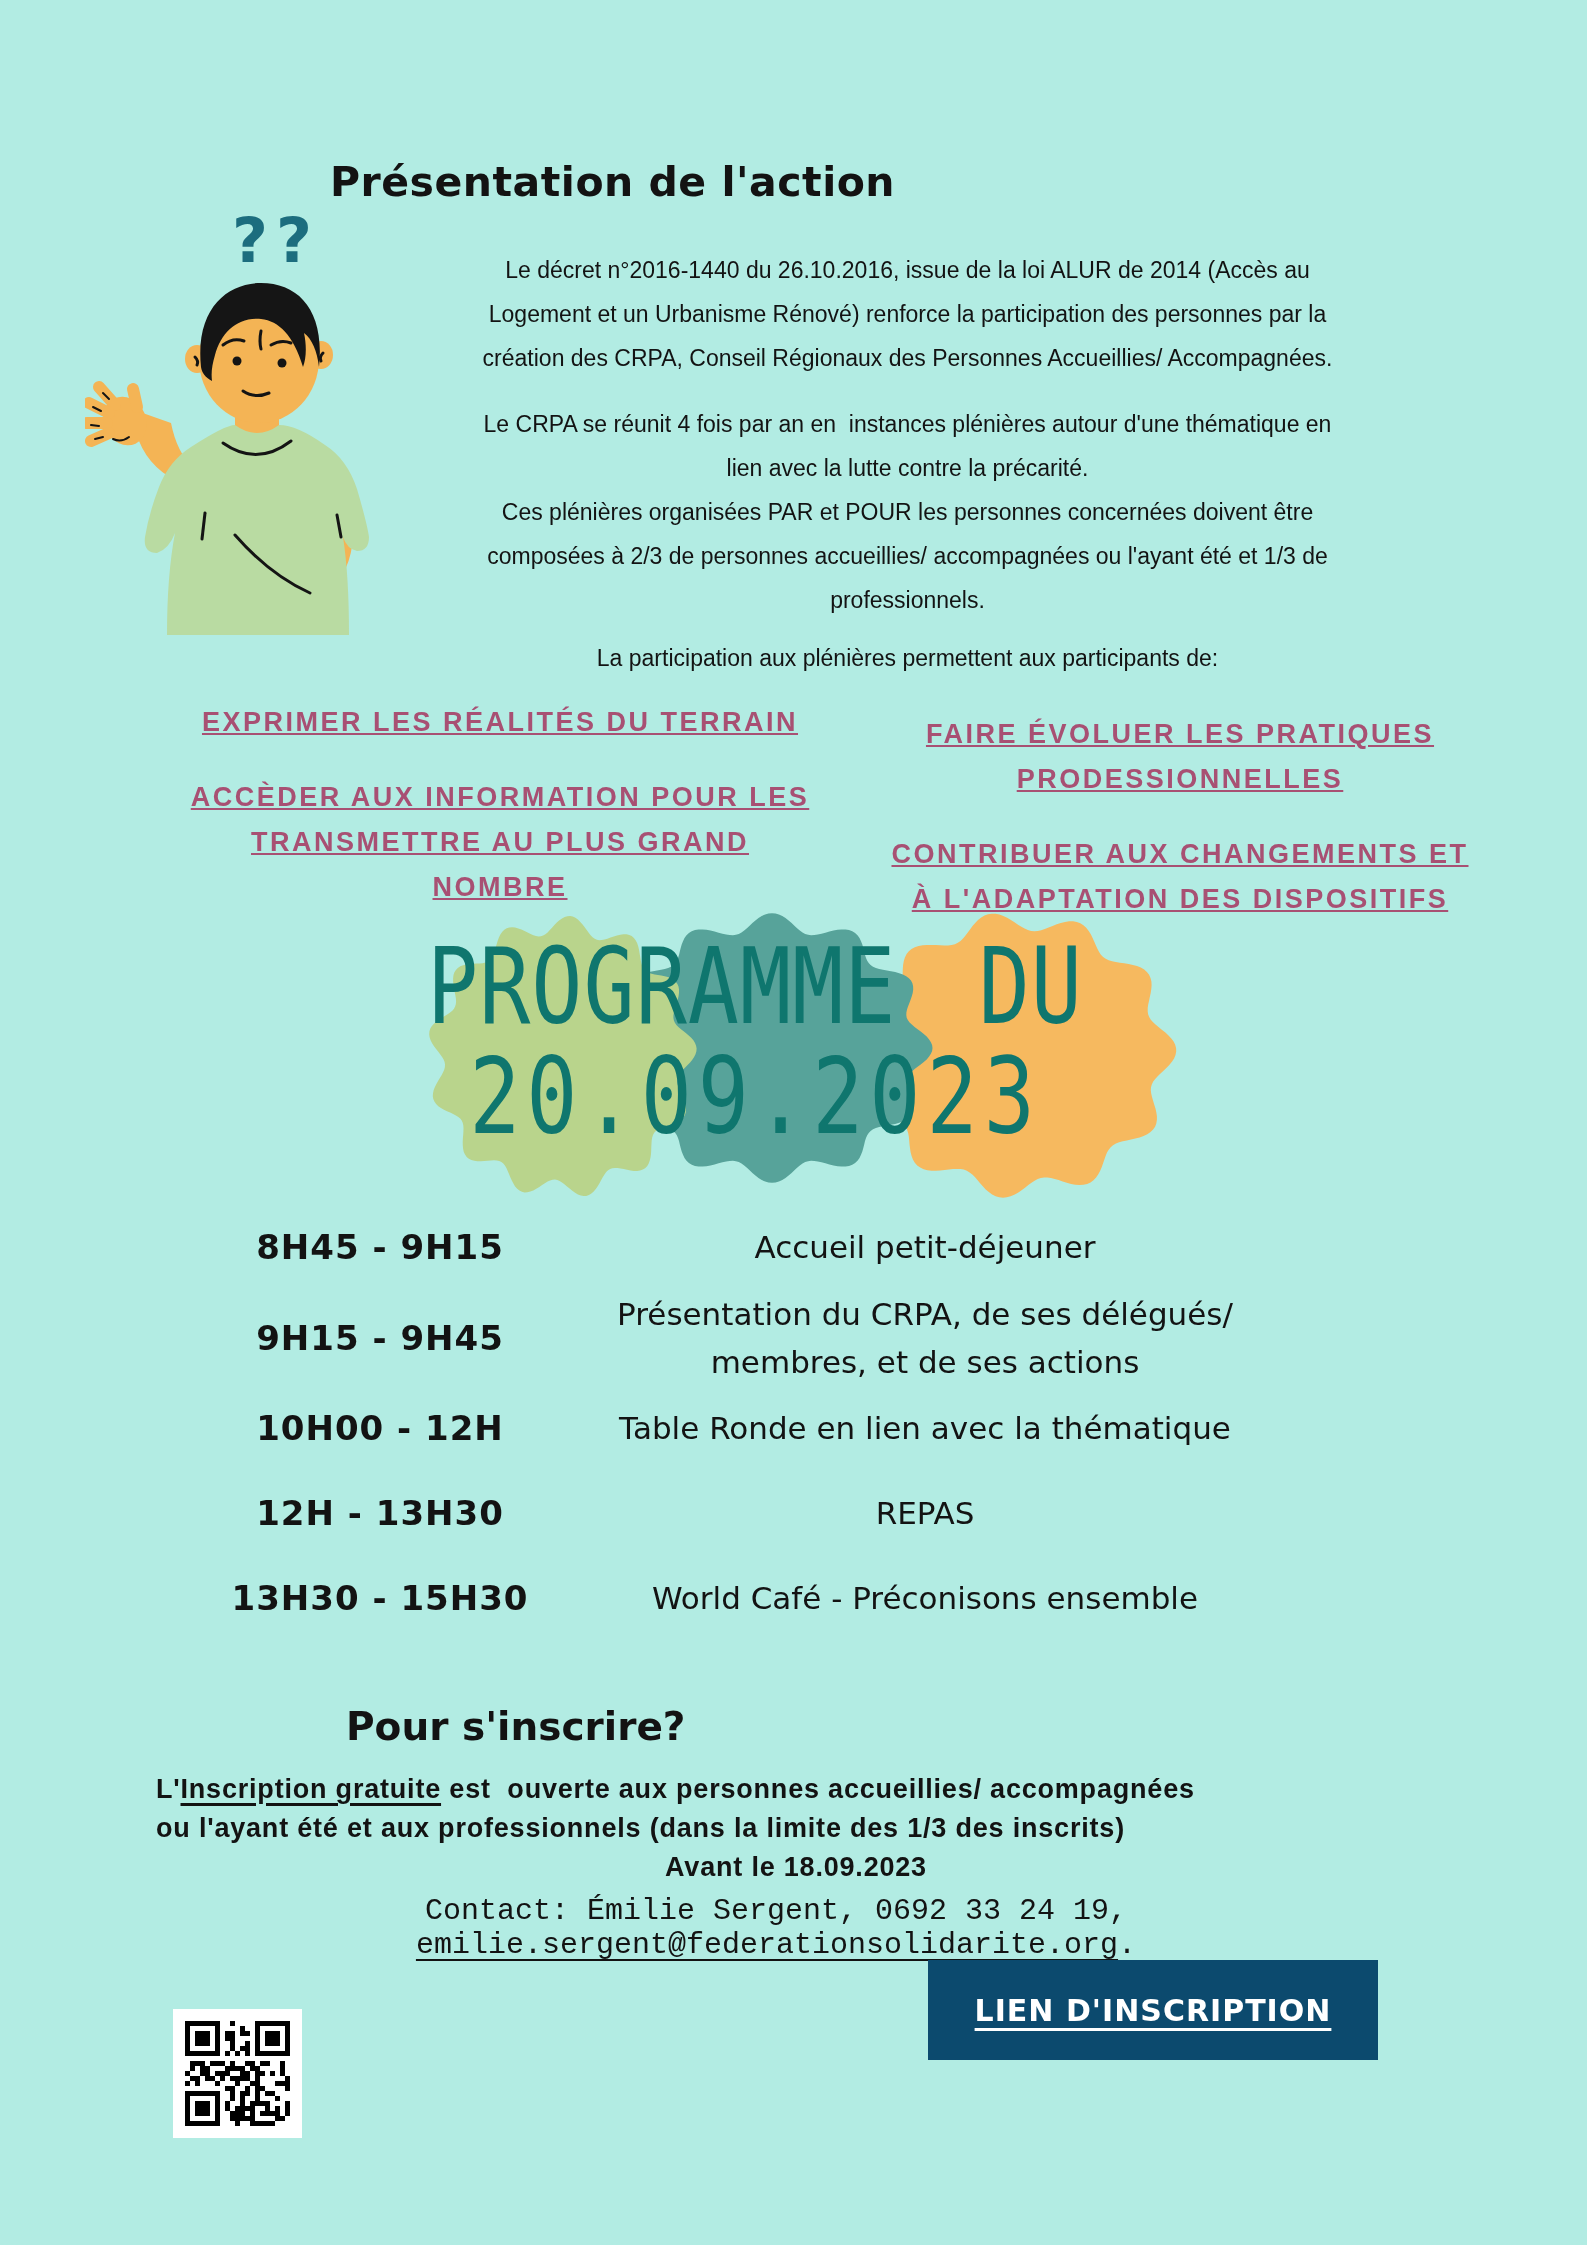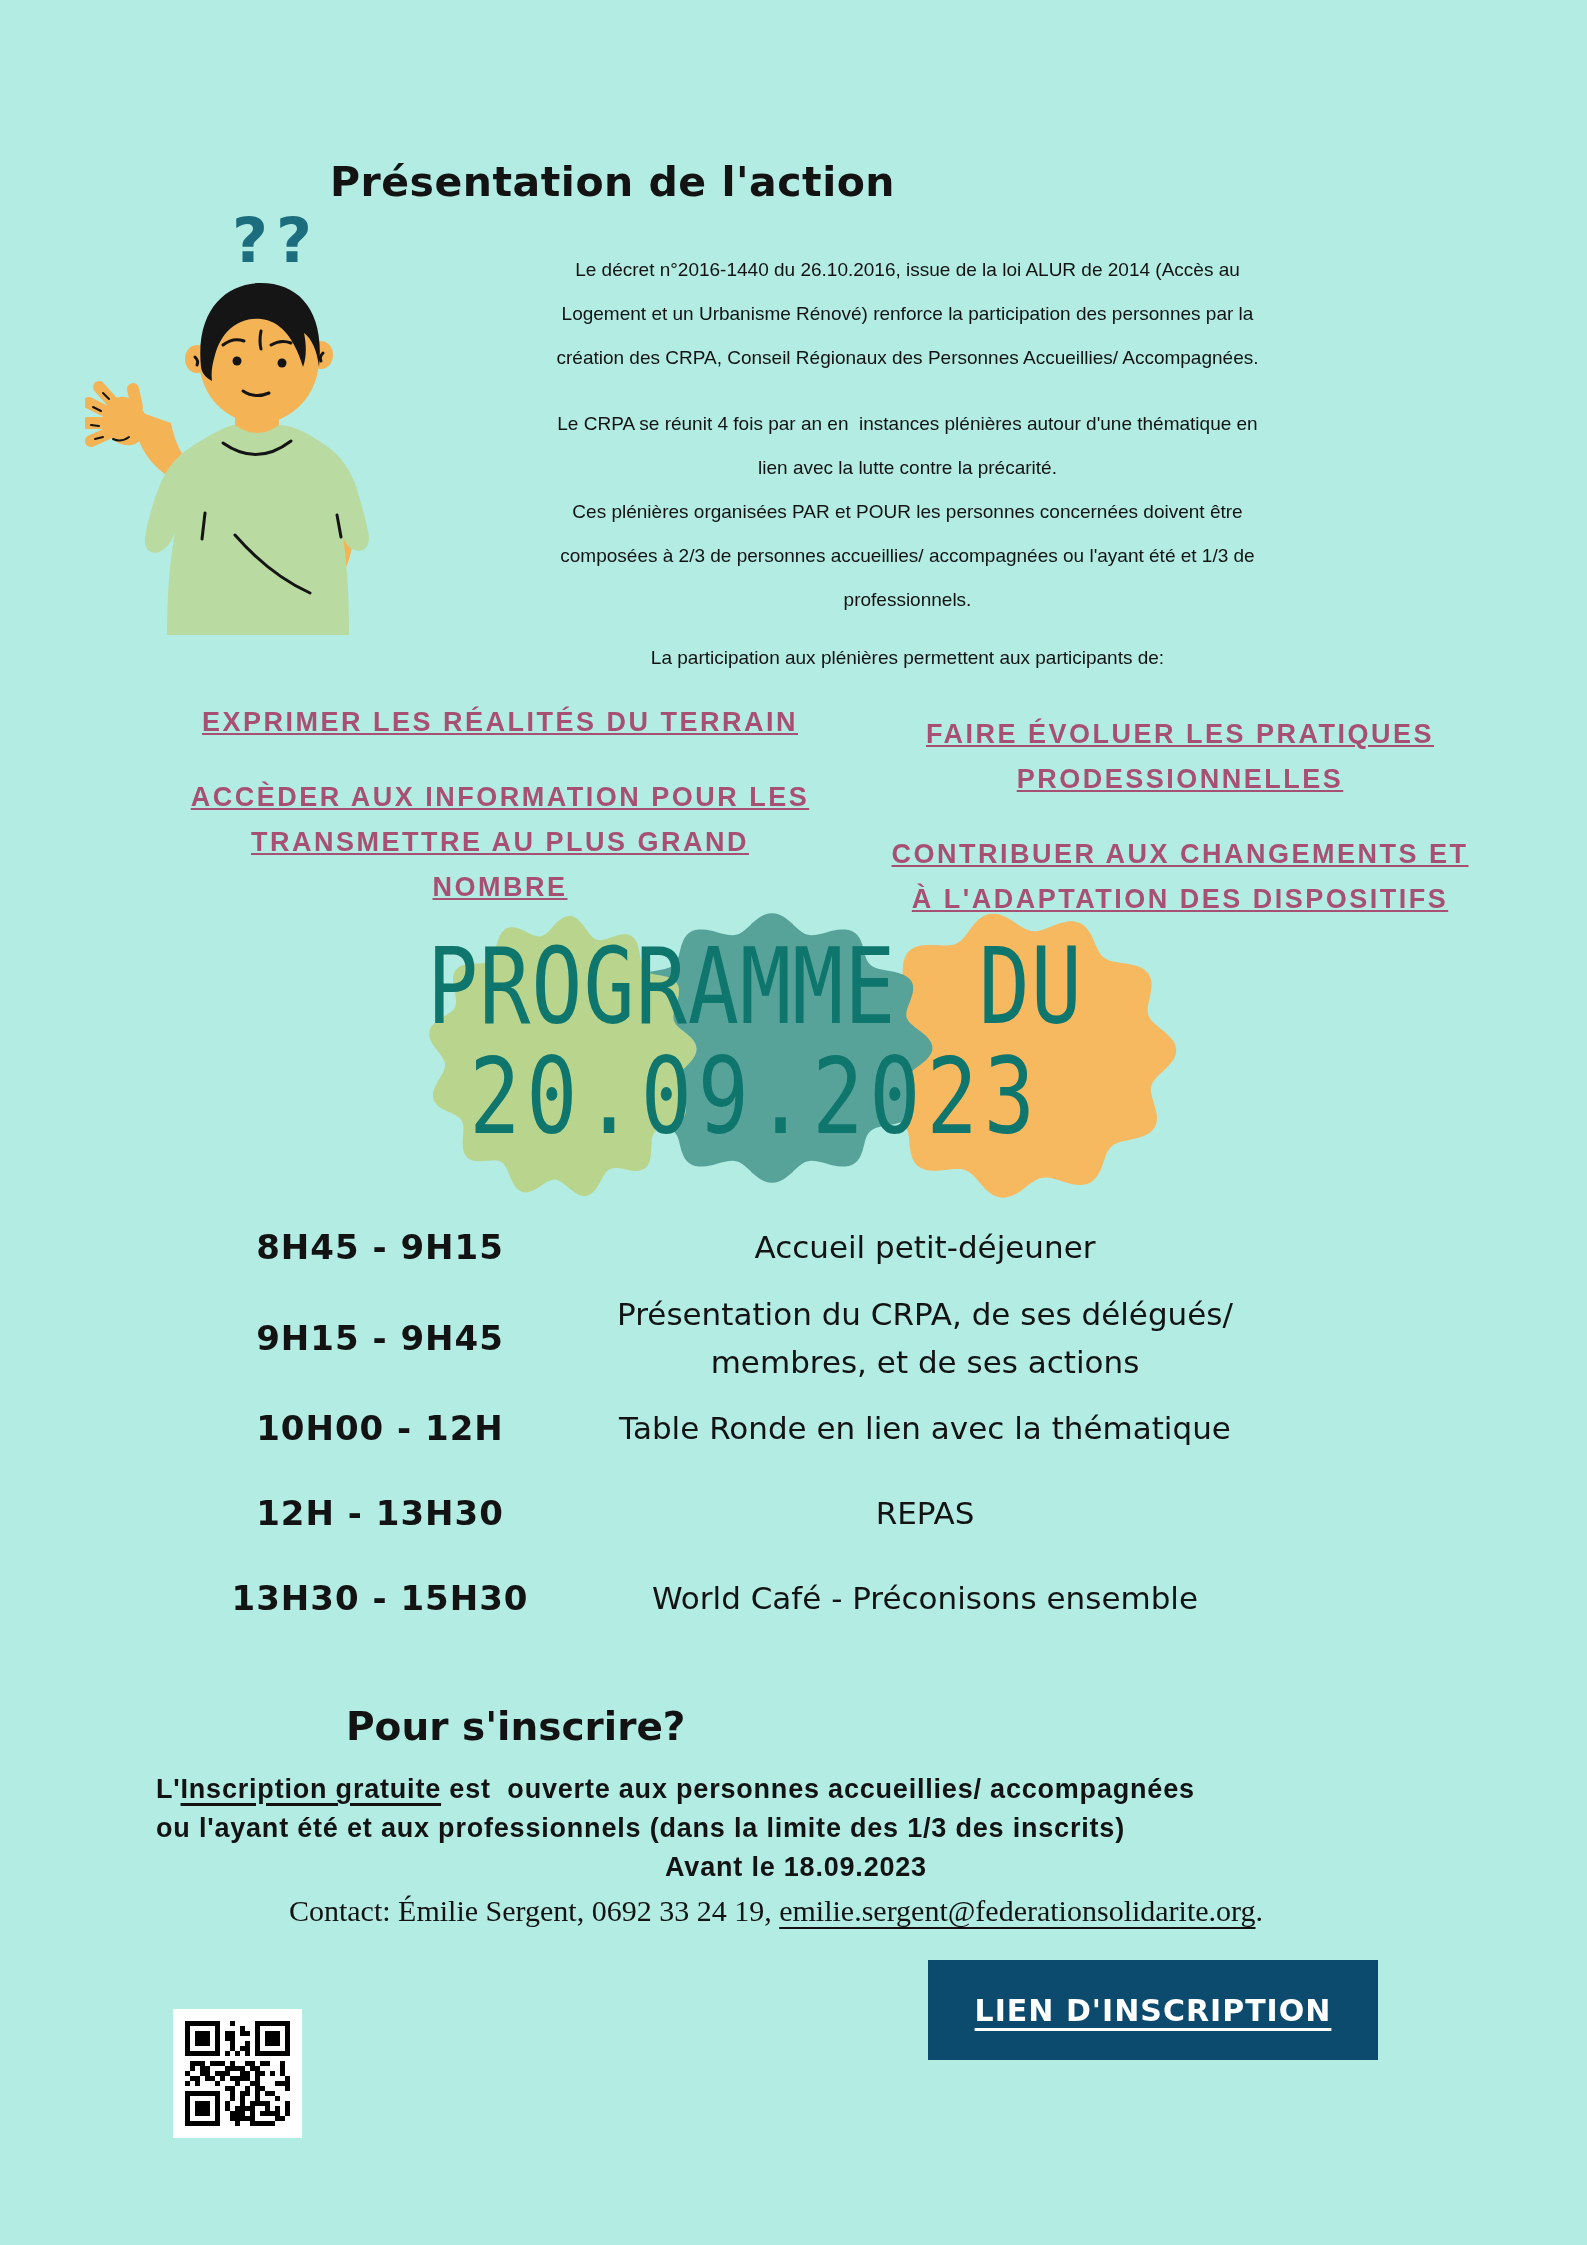--- a/index.html
+++ b/index.html
@@ -3,21 +3,21 @@
 <meta charset="utf-8">
 <style>
   html,body{margin:0;padding:0;background:#b2ece3;}
   .page{position:relative;width:1587px;height:2245px;background:#b2ece3;overflow:hidden;
         font-family:"Liberation Sans",sans-serif;color:#131313;}
   .title{position:absolute;left:330px;top:158px;margin:0;
          font-family:"DejaVu Sans",sans-serif;font-weight:bold;font-size:41px;letter-spacing:.5px;}
   .qmarks{position:absolute;left:232px;top:204px;font-family:"DejaVu Sans",sans-serif;
           font-weight:bold;font-size:62px;color:#1c6d7e;letter-spacing:8px;}
   .person{position:absolute;left:85px;top:275px;width:320px;height:360px;}
-  .p{position:absolute;left:420px;width:975px;text-align:center;font-size:19px;line-height:44px;}
+  .p{position:absolute;left:420px;width:975px;text-align:center;font-size:23px;line-height:44px;}
   .p .line{white-space:pre-wrap;}
   .p1{top:248px;} .p2{top:402px;} .p3{top:636px;}
   .benefits{position:absolute;text-align:center;font-weight:bold;font-size:27px;
             line-height:45px;letter-spacing:2.5px;font-family:"Liberation Sans",sans-serif;}
   .benefits .bitem{margin-bottom:30px;text-decoration:underline;}
   .bleft{left:150px;top:700px;width:700px;}
   .bright{left:870px;top:712px;width:620px;}
   .blobs{position:absolute;left:420px;top:900px;width:780px;height:320px;}
   .progtitle{position:absolute;left:370px;top:934px;width:770px;text-align:center;
              font-family:"DejaVu Sans Mono",monospace;color:#0f766e;}
@@ -30,21 +30,21 @@
          font-weight:bold;font-size:34px;letter-spacing:1px;}
   .sact{flex:1;text-align:center;font-family:"DejaVu Sans",sans-serif;font-size:31px;line-height:48px;}
   .signup-title{position:absolute;left:346px;top:1704px;margin:0;
                 font-family:"DejaVu Sans",sans-serif;font-weight:bold;font-size:39px;}
   .signup-text{position:absolute;left:156px;top:1770px;width:1280px;
                font-family:"Liberation Sans",sans-serif;font-weight:bold;font-size:27px;
                letter-spacing:.8px;line-height:39px;}
   .signup-text .c{text-align:center;}
   .ub{text-decoration:underline;text-decoration-thickness:3px;text-underline-offset:5px;}
   .contact{position:absolute;left:76px;top:1894px;width:1400px;text-align:center;
-           font-family:Liberation Serif, serif;font-size:30px;}
+           font-family:Liberation Mono, monospace;font-size:30px;}
   .contact .u{text-decoration:underline;text-decoration-thickness:2px;text-underline-offset:6px;
               color:inherit;cursor:pointer;}
   .btn{position:absolute;left:928px;top:1960px;width:450px;height:100px;background:#2a6d74;
        display:flex;align-items:center;justify-content:center;cursor:pointer;}
   .btn span{color:#ffffff;font-family:"DejaVu Sans",sans-serif;font-weight:bold;font-size:30px;
             letter-spacing:1px;text-decoration:underline;text-decoration-thickness:3px;
             text-underline-offset:7px;}
   .url{position:absolute;left:740px;top:2054px;width:680px;text-align:center;
        font-family:"DejaVu Sans",sans-serif;font-size:31px;color:#131313;
        text-decoration:underline;text-underline-offset:6px;cursor:pointer;}

